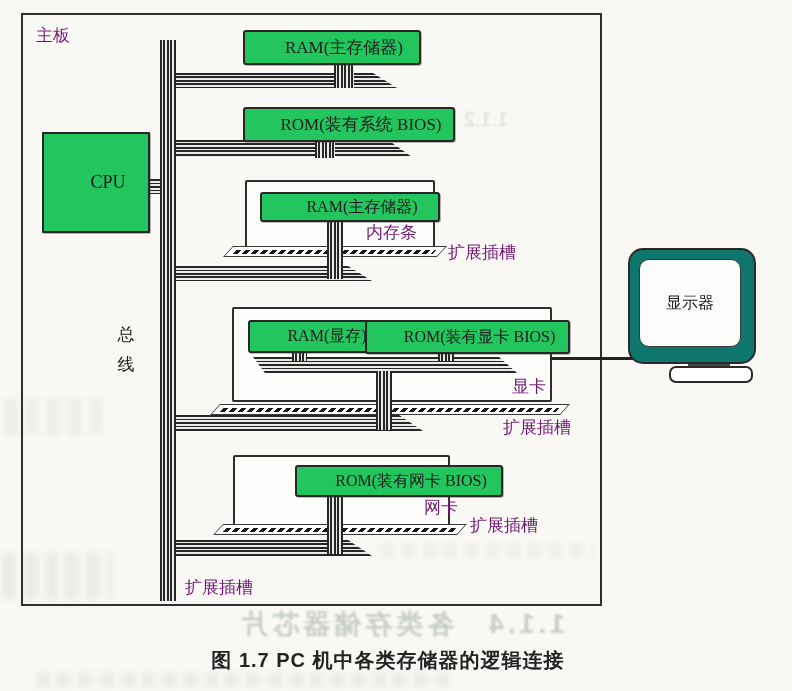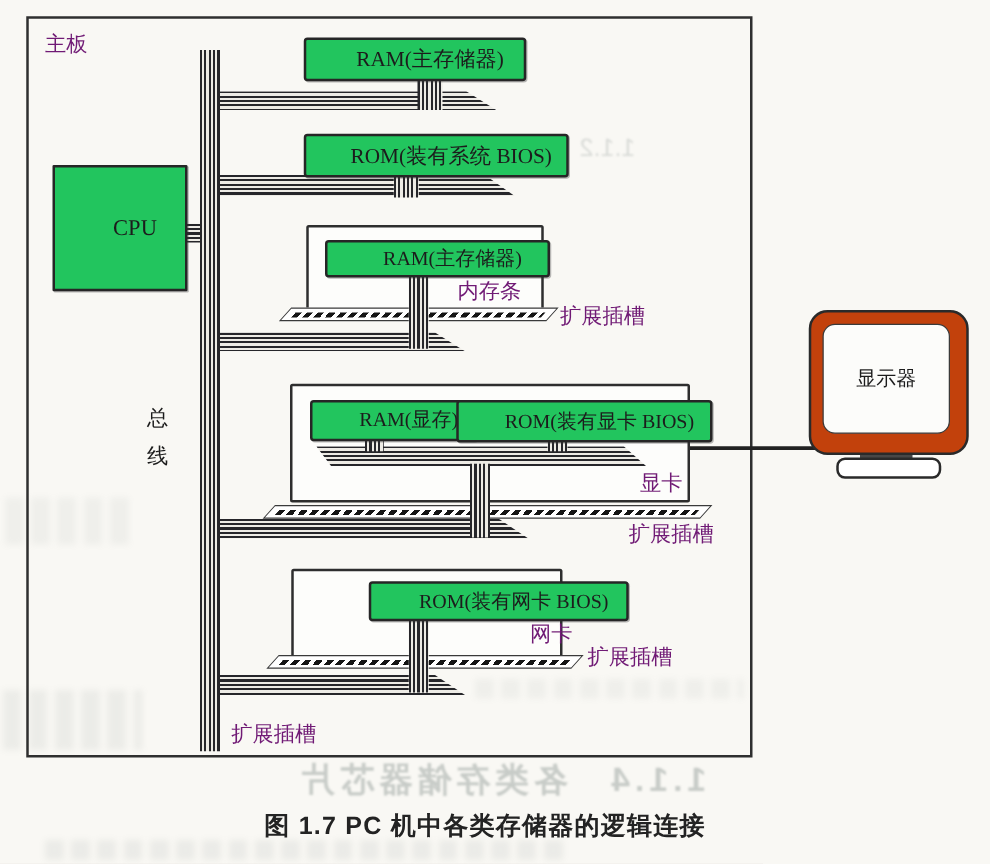--- a/index.html
+++ b/index.html
@@ -22,22 +22,22 @@
            background:#22c55e; border:2.5px solid #262626; border-radius:3px;
            box-shadow:1px 1px 0 rgba(60,60,60,.35); font-size:17px; z-index:7; white-space:nowrap;padding-left:24px;}
   .cardbox{position:absolute; background:#fdfdfb; border:2px solid #2e2e2e; border-radius:2px; z-index:3;}
   .lbl{position:absolute; font-size:17px; color:#701a75; z-index:8; white-space:nowrap;}
   
   .slot{position:absolute; height:9px; background:#fff; border:1.3px solid #3a3a3a;
         transform:skewX(-42deg); z-index:4;}
   .slot .dashes{position:absolute; left:6px; right:6px; top:2.5px; height:4px;
         background:repeating-linear-gradient(to right,#151515 0 5px,transparent 5px 9px);}
   
-  .monitor-shell{position:absolute; left:647px; top:248px; width:124px; height:112px;
-        background:#c2410c; border:2.5px solid #2a2a2a; border-radius:15px; z-index:6;}
+  .monitor-shell{position:absolute; left:628px; top:248px; width:124px; height:112px;
+        background:#0f766e; border:2.5px solid #2a2a2a; border-radius:15px; z-index:6;}
   .monitor-screen{position:absolute; left:9px; top:9px; width:100px; height:86px;
         background:#fcfcfa; border:1.6px solid #3a3a3a; border-radius:10px;
         display:flex; align-items:center; justify-content:center; font-size:16px;}
   .monitor-neck{position:absolute; left:688px; top:360px; width:42px; height:7px; background:#474747; z-index:5;}
   .monitor-base{position:absolute; left:669px; top:366px; width:80px; height:13px;
         background:#fff; border:2px solid #2a2a2a; border-radius:7px; z-index:6;}
   .cable{position:absolute; left:548px; top:357px; width:112px; height:3px; background:#222; z-index:2;}
   
   .bus-label{position:absolute; left:116px; top:320px; width:20px; font-size:17px;
         line-height:30px; word-break:break-all; text-align:center; z-index:8;}

